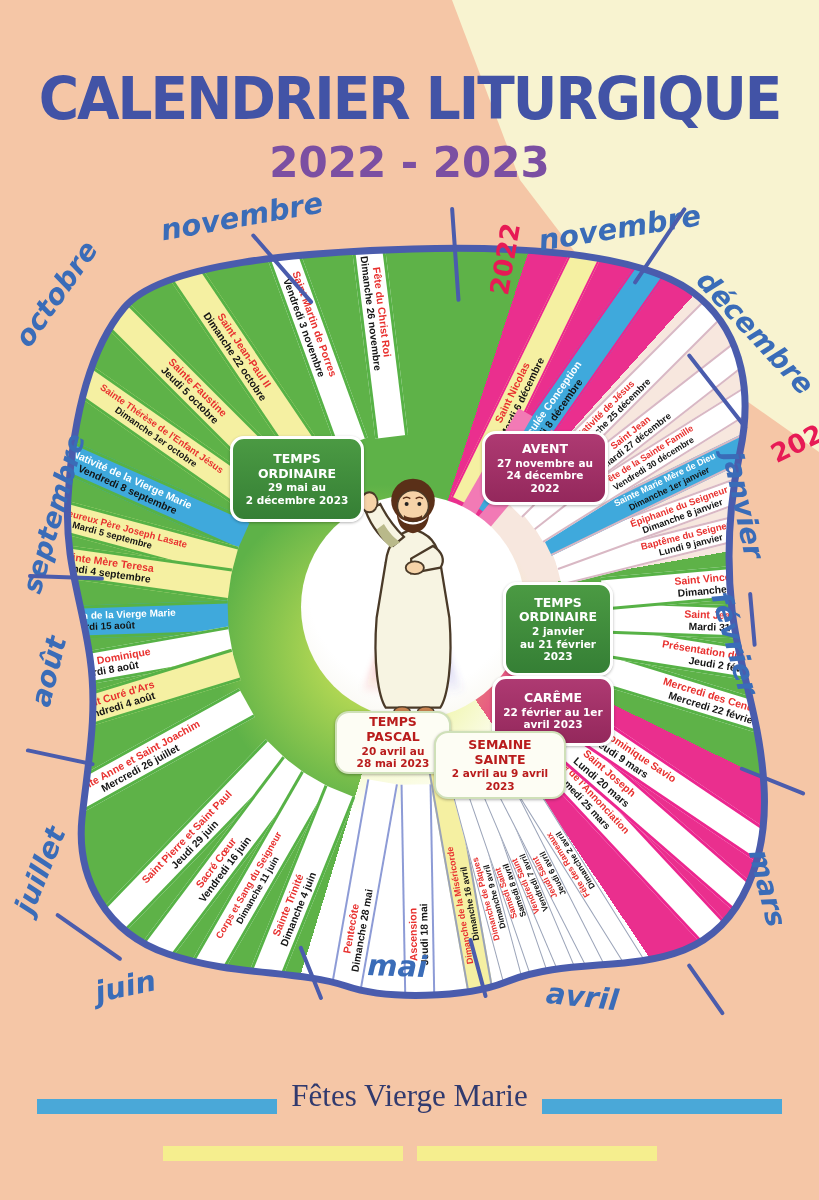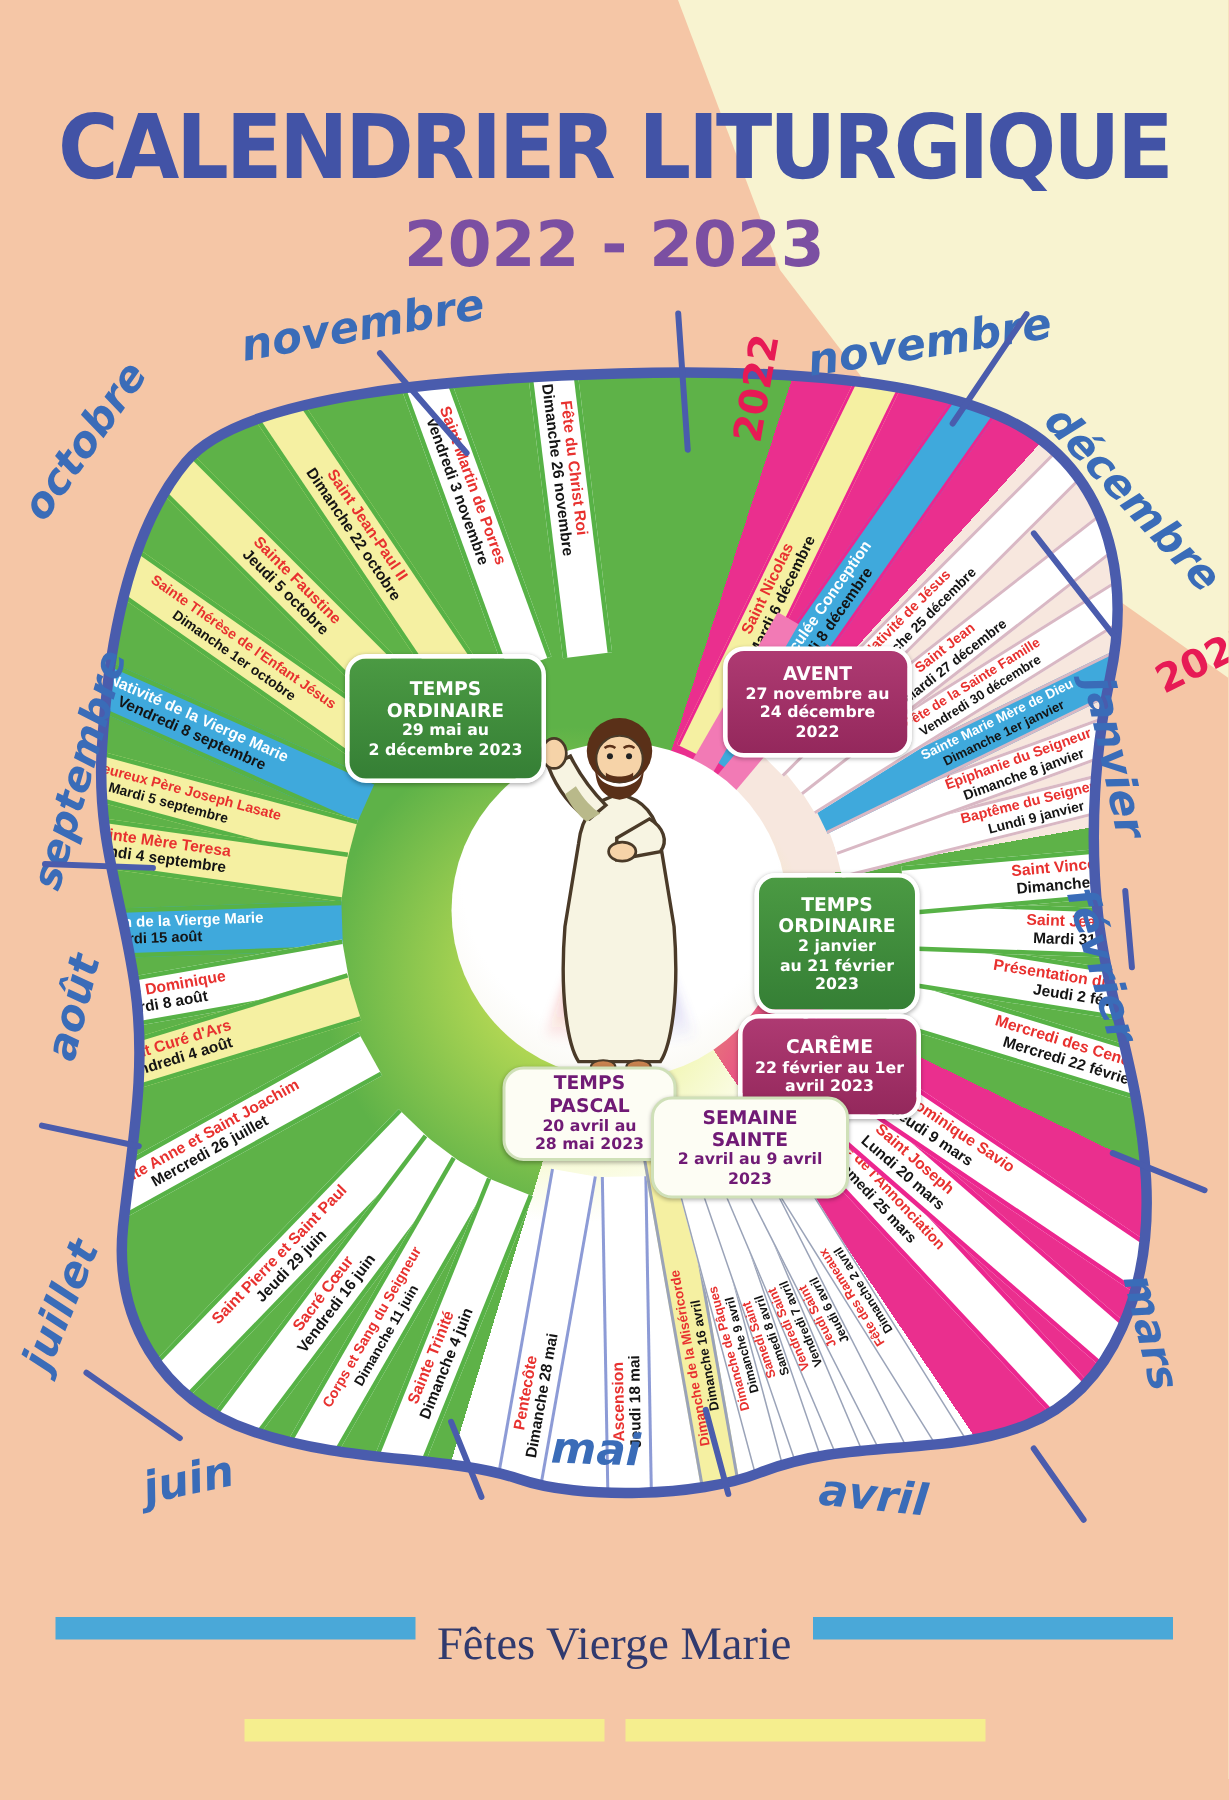--- a/index.html
+++ b/index.html
@@ -56,30 +56,30 @@
 
   
   .sbox{position:absolute;border:3px solid #fff;border-radius:14px;color:#fff;text-align:center;
     display:flex;flex-direction:column;justify-content:center;padding:5px 6px;line-height:1.18;
     box-shadow:0 1px 3px rgba(0,0,0,.3);font-family:"DejaVu Sans",sans-serif;}
   .sbox .t{font-weight:800;font-size:12.5px;}
   .sbox .l{font-weight:700;font-size:10.5px;}
   .sbox .l:empty{display:none;}
   .sb-green{background:linear-gradient(#4b9a43,#357f35);}
   .sb-magenta{background:linear-gradient(#ae3a72,#94285c);}
-  .sb-white{background:#fdfdf4;color:#701a75;border-color:#cfe0b8;border-width:2px;}
+  .sb-white{background:#fdfdf4;color:#b91c1c;border-color:#cfe0b8;border-width:2px;}
   #sbox0{left:230px;top:436px;width:116px;height:70px;}
   #sbox1{left:482px;top:431px;width:108px;height:58px;}
   #sbox2{left:503px;top:582px;width:92px;height:78px;}
   #sbox3{left:492px;top:676px;width:104px;height:54px;}
   #sbox4{left:335px;top:711px;width:100px;height:49px;}
   #sbox5{left:434px;top:731px;width:116px;height:54px;}
 
   
-  .legend-row{position:absolute;left:0;width:819px;display:flex;align-items:flex-start;justify-content:center;gap:14px;}
+  .legend-row{position:absolute;left:0;width:819px;display:flex;align-items:flex-end;justify-content:center;gap:14px;}
   #legend0{top:1078px;} #legend1{top:1146px;}
   .legend-row .bar{height:15px;flex:1;max-width:240px;}
   .bar-blue{background:#4aa8d8;} .bar-yellow{background:#f5ee8e;}
   .legend-row .lbl{font-family:"Liberation Serif",serif;font-size:31px;color:#313a6e;white-space:nowrap;}
 </style>
 </head>
 <body>
 
 <div id="stage">
   <div id="bg-cream"></div>

